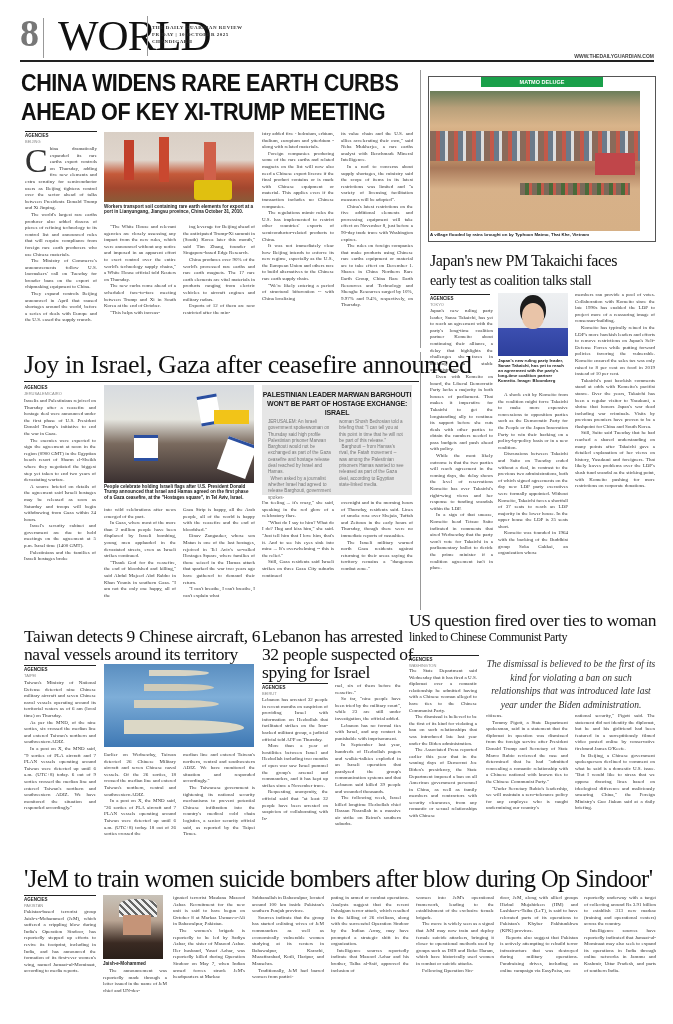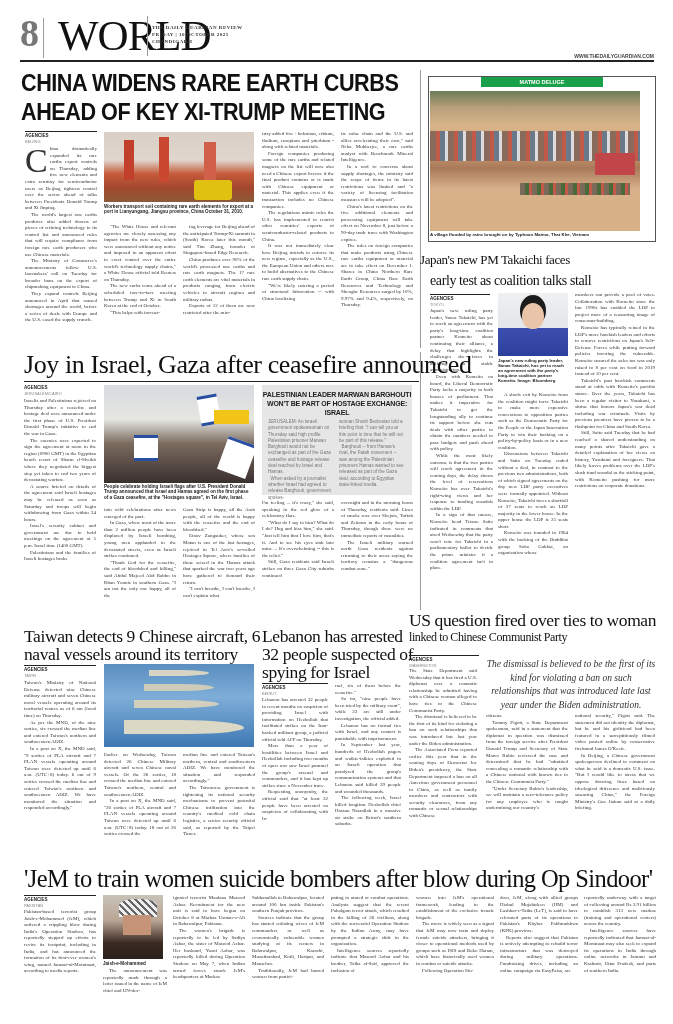--- a/index.html
+++ b/index.html
@@ -72,21 +72,21 @@
 
 <div class="abs frame" style="left:428px;top:76px;width:228px;height:166px"></div>
 <div class="abs tag" style="left:481px;top:77px;width:122px">MATMO DELUGE</div>
 <div class="abs img" style="left:430px;top:91px;width:210px;height:140px;background:linear-gradient(180deg,#6b7d5a 0%,#b8a07a 12%,#d9b48a 25%,#c89a6e 45%,#a9795a 55%,#d7b189 70%,#d6b086 100%)">
   <div style="position:absolute;left:0;top:40px;width:210px;height:30px;background:repeating-linear-gradient(90deg,#8a6a5a 0 6px,#c25a4a 6px 10px,#6a7a8a 10px 15px,#ddd 15px 18px)"></div>
   <div style="position:absolute;left:165px;top:62px;width:40px;height:22px;background:#c0464a"></div>
   <div style="position:absolute;left:90px;top:92px;width:110px;height:12px;background:repeating-linear-gradient(90deg,#7a6a5a 0 5px,#4a6a3a 5px 9px,#c25a4a 9px 12px)"></div>
 </div>
 <div class="abs cap" style="left:430px;top:232px;width:220px;font-size:4.4px;white-space:nowrap">A village flooded by rains brought on by Typhoon Matmo, That Khe, Vietnam</div>
 
-<div class="abs shead" style="left:420px;top:253px;font-size:13px;white-space:nowrap">Japan's new PM Takaichi faces</div>
+<div class="abs shead" style="left:430px;top:253px;font-size:16px;white-space:nowrap">Japan's new PM Takaichi faces</div>
 <div class="abs shead" style="left:430px;top:274px;font-size:14px;white-space:nowrap">early test as coalition talks stall</div>
 <div class="abs agency" style="left:430px;top:294px;width:60px"><b>AGENCIES</b><span>TOKYO</span></div>
 <div class="abs col" style="left:430px;top:308px;width:63px;height:300px"><span>Japan's new ruling party leader, Sanae Takaichi, has yet to reach an agreement with the party's long-time coalition partner Komeito about continuing their alliance, a delay that highlights the challenges she faces in building a stable administration.</span><p>Even with Komeito on board, the Liberal Democratic Party lacks a majority in both houses of parliament. That makes it imperative for Takaichi to get the longstanding ally to continue its support before she cuts deals with other parties to obtain the numbers needed to pass budgets and push ahead with policy.</p><p>While the most likely outcome is that the two parties will reach agreement in the coming days, the delay shows the level of reservations Komeito has over Takaichi's right-wing views and her response to funding scandals within the LDP.</p><p>In a sign of that unease, Komeito head Tetsuo Saito indicated in comments that aired Wednesday that the party won't vote for Takaichi in a parliamentary ballot to decide the prime minister if a coalition agreement isn't in place.</p></div>
 <div class="abs img" style="left:498px;top:293px;width:70px;height:63px;background:linear-gradient(180deg,#eef0f2 0%,#e3e6ea 55%,#3c4fb0 56%,#2d3f9c 100%)">
   <div style="position:absolute;left:24px;top:10px;width:22px;height:26px;background:#e9c4a8;border-radius:50% 50% 45% 45%;box-shadow:0 -6px 0 2px #1c1c1c"></div>
 </div>
 <div class="abs cap" style="left:498px;top:358px;width:70px;font-size:4.3px;line-height:5px">Japan's new ruling party leader, Sanae Takaichi, has yet to reach an agreement with the party's long-time coalition partner Komeito. Image: Bloomberg</div>
 <div class="abs col" style="left:498px;top:392px;width:70px;height:216px">
     <p>A shock exit by Komeito from the coalition might force Takaichi to make more expensive concessions to opposition parties such as the Democratic Party for the People or the Japan Innovation Party to win their backing on a policy-by-policy basis or in a new coalition.</p>
     <p>Discussions between Takaichi and Saito on Tuesday ended without a deal, in contrast to the previous two administrations, both of which signed agreements on the day new LDP party executives were formally appointed. Without Komeito, Takaichi faces a shortfall of 37 seats to reach an LDP majority in the lower house. In the upper house the LDP is 25 seats short.</p>

